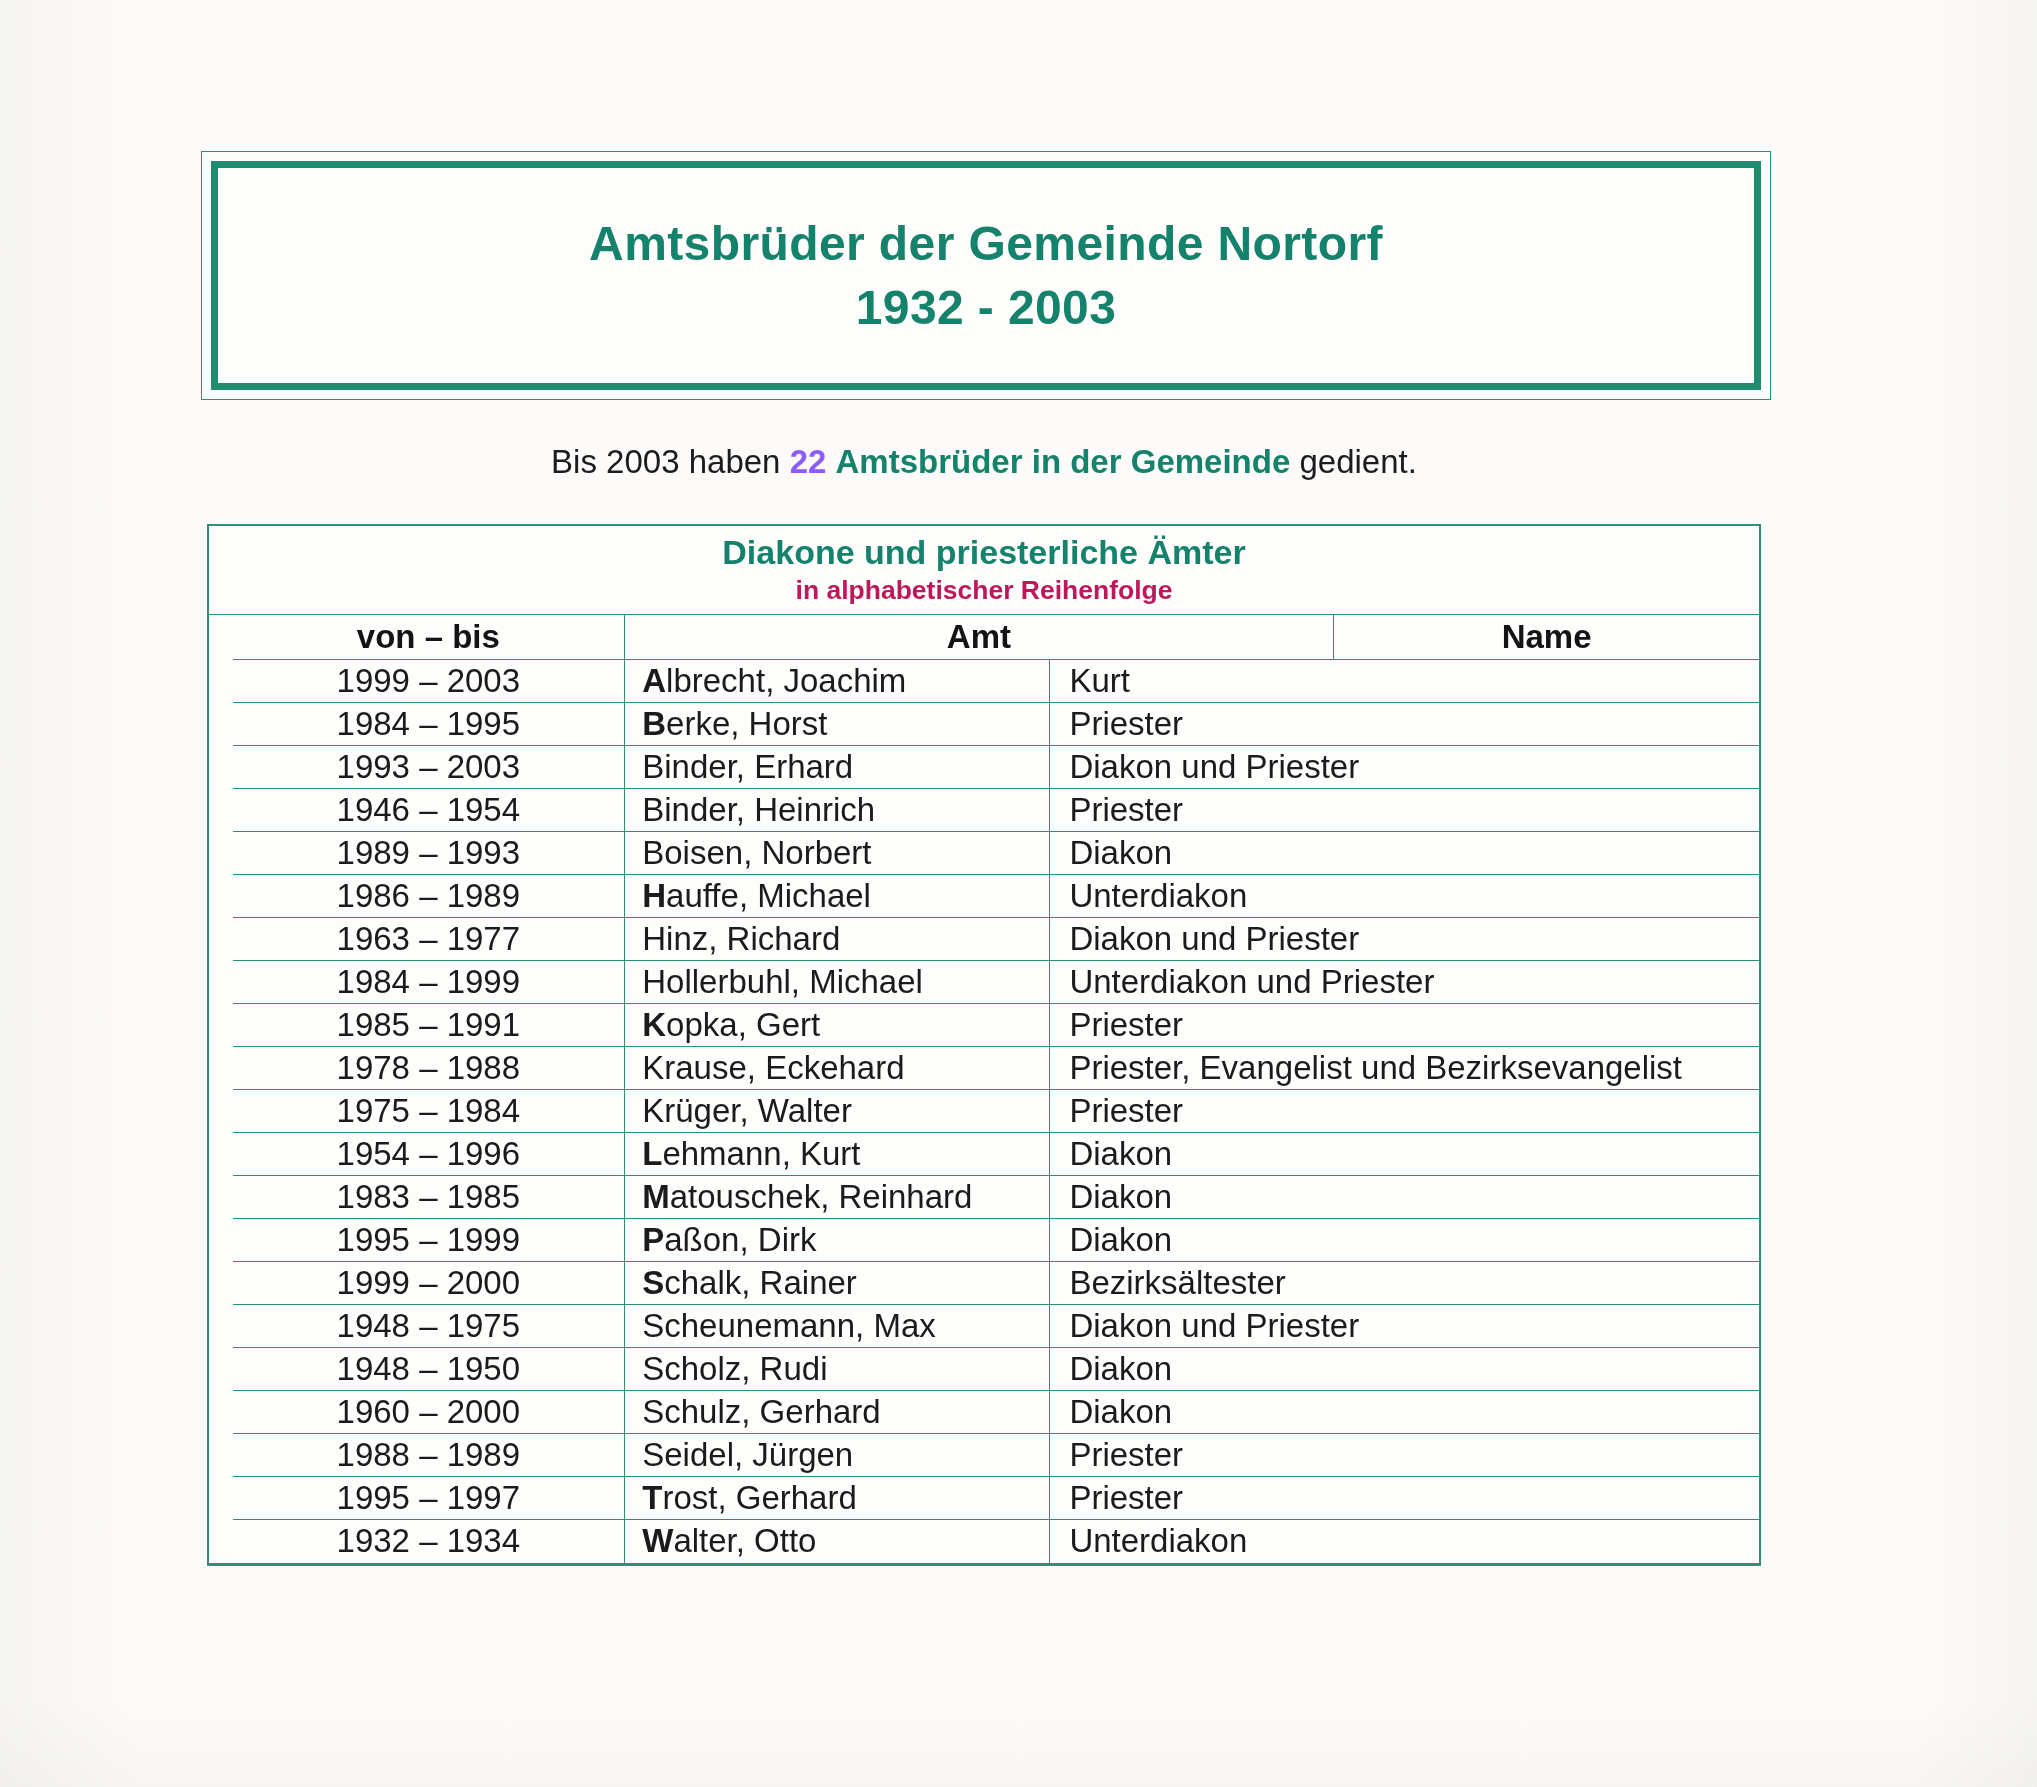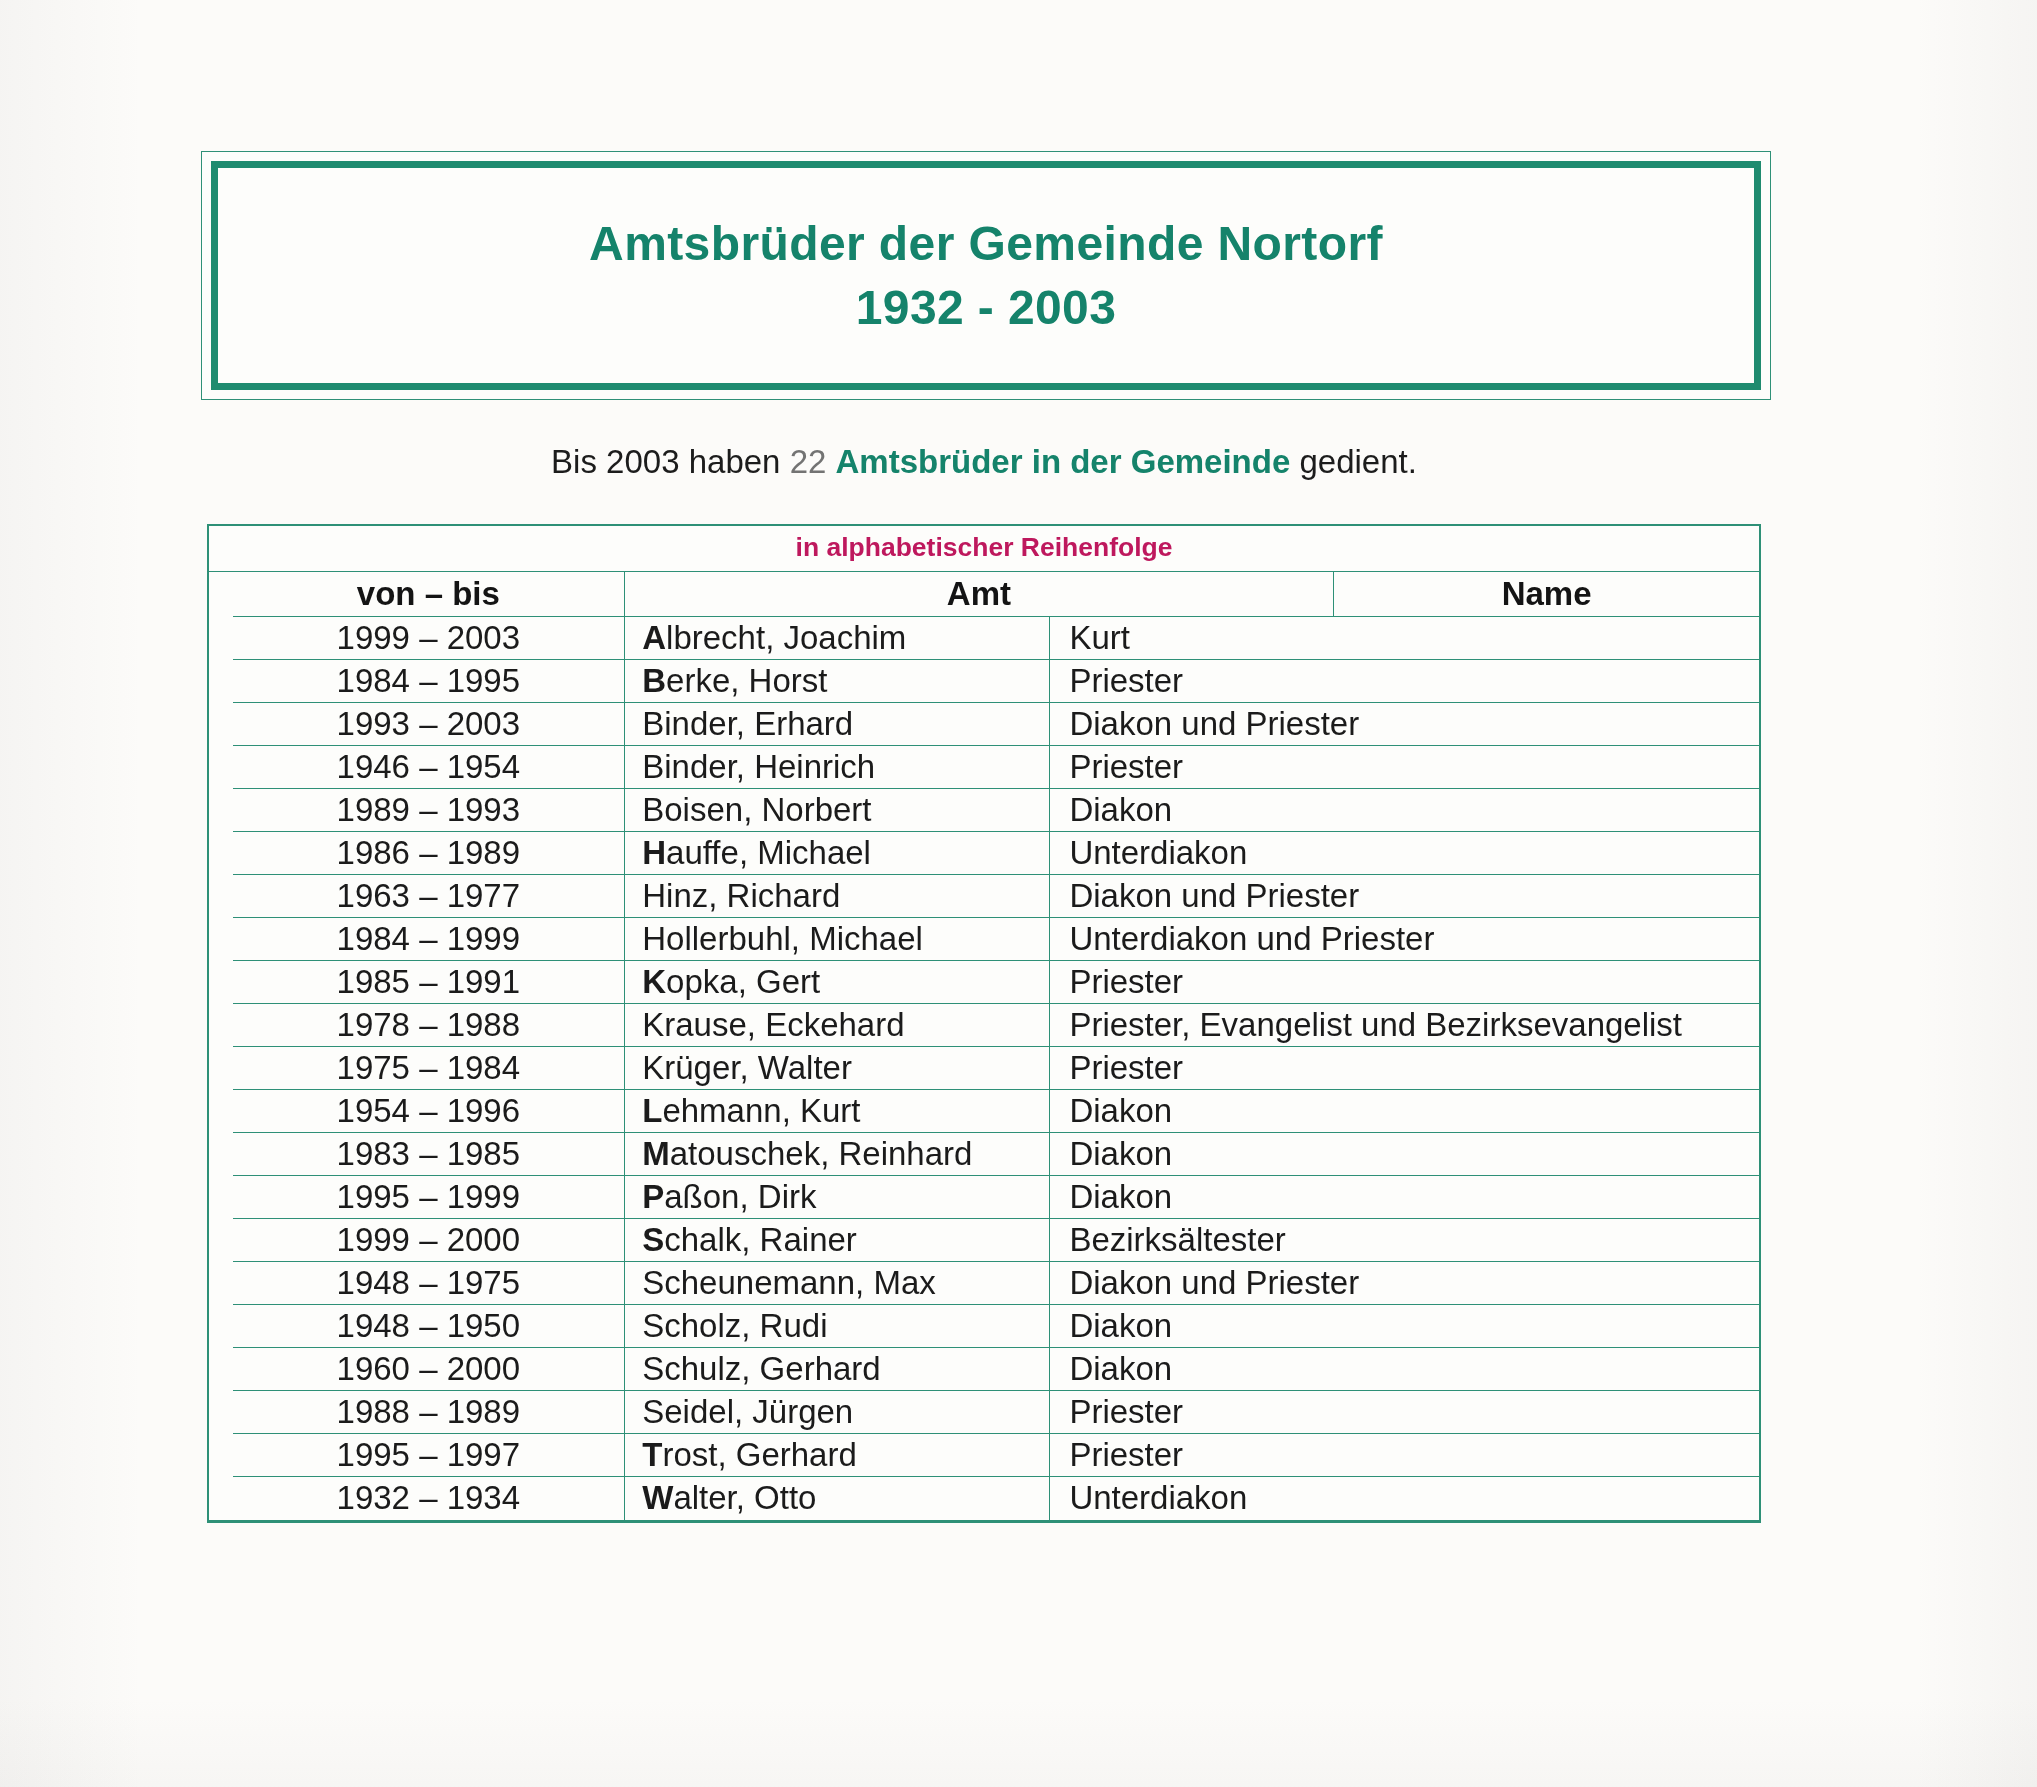--- a/index.html
+++ b/index.html
@@ -34,21 +34,21 @@
   .doc-title{
     color:#15836b;font-weight:bold;font-size:48px;line-height:64px;
     letter-spacing:0.4px;
   }
 
   
   .subtitle{
     position:absolute;left:207px;top:443px;width:1554px;margin:0;
     text-align:center;font-size:33px;line-height:38px;color:#1c1c1c;
   }
-  .subtitle .red{color:#737373;font-weight:normal;}
+  .subtitle .red{color:#8b5cf6;font-weight:bold;}
   .subtitle .green{color:#15836b;font-weight:bold;}
 
   
   .office-table{
     position:absolute;left:207px;top:524px;width:1554px;
     border:2.4px solid #2e9077;border-bottom-width:3.2px;box-sizing:border-box;
     background:#fdfdfb;
   }
   .table-head{
     text-align:center;padding:4.8px 0 8px 0;
@@ -92,20 +92,21 @@
 
   <p class="subtitle">
     <span>Bis 2003 haben</span>
     <span class="red">22</span>
     <span class="green">Amtsbrüder in der Gemeinde</span>
     <span>gedient.</span>
   </p>
 
   <div class="office-table">
     <div class="table-head">
+      <div class="table-title">Diakone und priesterliche Ämter</div>
       <div class="table-subtitle">in alphabetischer Reihenfolge</div>
     </div>
     <div class="trow header-row">
       <div class="cell c1">von – bis</div>
       <div class="cell c3">Amt</div>
       <div class="cell c2">Name</div>
     </div>
     <div id="rows">
         <div class="trow data-row">
           <div class="cell c1">1999 – 2003</div>

